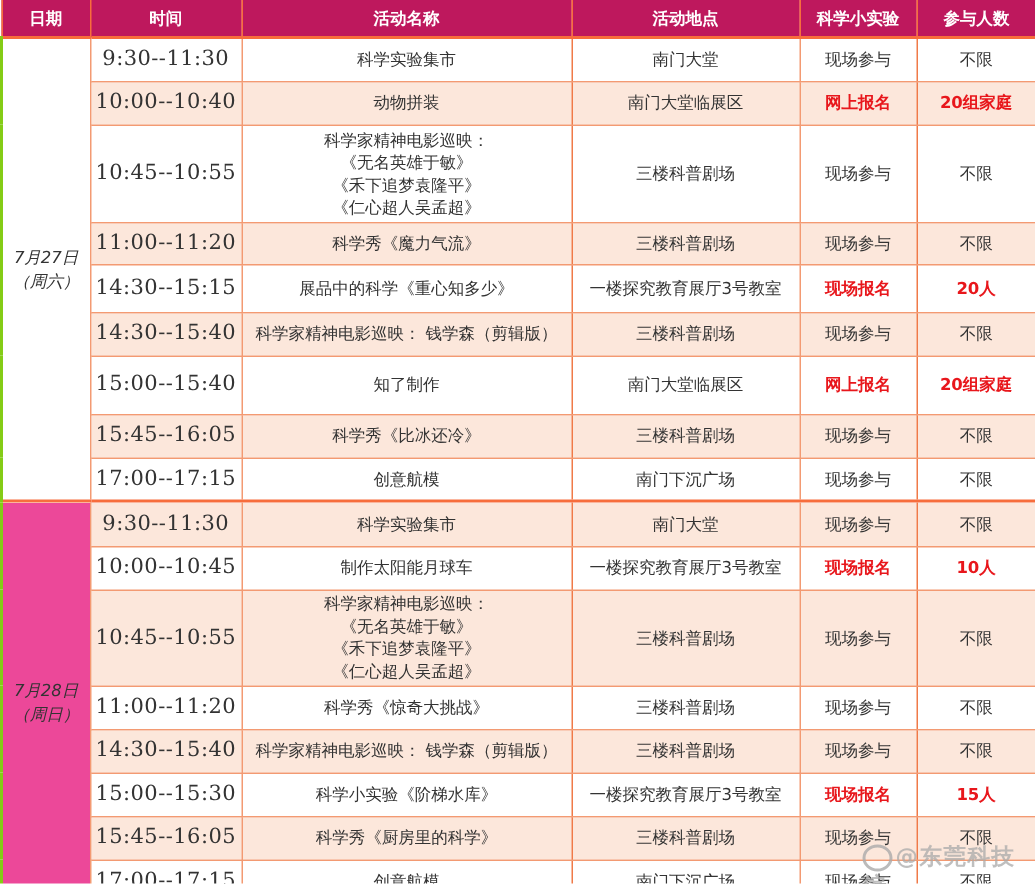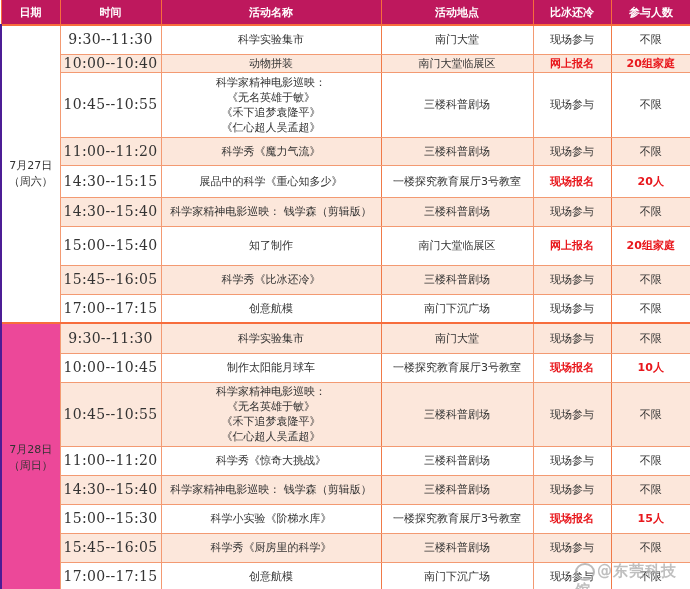--- a/index.html
+++ b/index.html
@@ -30,23 +30,24 @@
   tbody td {
     border: 1px solid #f39a72;
     text-align: center;
     vertical-align: middle;
     padding: 0 2px;
     line-height: 15px;
     white-space: nowrap;
     overflow: hidden;
   }
   tbody td.date-cell {
-    border-left: 2px solid #4c1d95;
+    border-left: 2px solid #84cc16;
     border-right: 1px solid #f39a72;
     line-height: 16px;
+    font-style: italic;
   }
   tbody tr.day-start td { border-top: 2px solid #f76d3c; }
   tbody tr.alt td.row-cell { background: #fce7db; }
   tbody td.date-cell.day2 { background: #ec4899; }
   tbody td.time { font-family: "DejaVu Serif", "Liberation Serif", serif; font-size: 14px; letter-spacing: 0.3px; }
   tbody td.name-cell { border-left: 1.5px solid #f07a48; border-right: 1.5px solid #f07a48; }
   tbody td.method-cell { border-left: 1.5px solid #f07a48; border-right: 1.5px solid #f07a48; }
   .hl { color: #e8171c; font-weight: bold; }
   .line { display: block; }
   tbody tr:last-child td { border-bottom: 2px solid #f76d3c; }
@@ -80,39 +81,39 @@
       <col class="c-loc">
       <col class="c-method">
       <col class="c-count">
   </colgroup>
   <thead>
     <tr>
       <th>日期</th>
       <th>时间</th>
       <th>活动名称</th>
       <th>活动地点</th>
-      <th>比冰还冷</th>
+      <th>科学小实验</th>
       <th>参与人数</th>
     </tr>
   </thead>
   <tbody id="tbody">
       <tr class="day-start" style="height: 29px;">
         <td class="date-cell" rowspan="9">
         <span class="line">7月27日</span>
         <span class="line">（周六）</span>
       </td>
         <td class="row-cell time">9:30--11:30</td>
         <td class="row-cell name-cell">
           <span class="line">科学实验集市</span>
         </td>
         <td class="row-cell">南门大堂</td>
         <td class="row-cell method-cell">现场参与</td>
         <td class="row-cell count-cell">不限</td>
       </tr>
-      <tr class="alt" style="height: 18px;">
+      <tr class="alt" style="height: 29px;">
         <td class="row-cell time">10:00--10:40</td>
         <td class="row-cell name-cell">
           <span class="line">动物拼装</span>
         </td>
         <td class="row-cell">南门大堂临展区</td>
         <td class="row-cell method-cell hl">网上报名</td>
         <td class="row-cell count-cell hl">20组家庭</td>
       </tr>
       <tr class="" style="height: 65px;">
         <td class="row-cell time">10:45--10:55</td>

